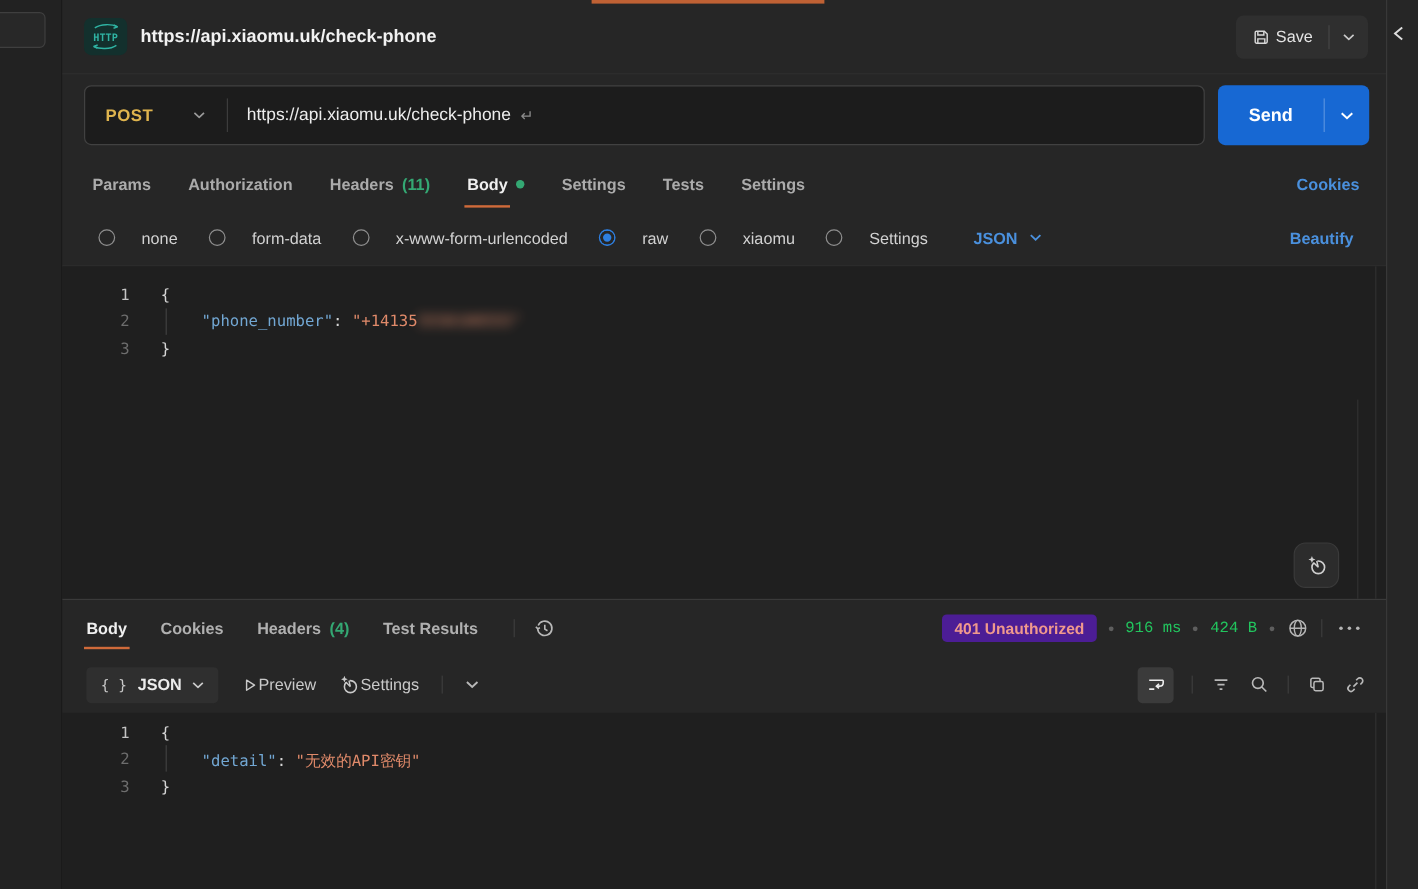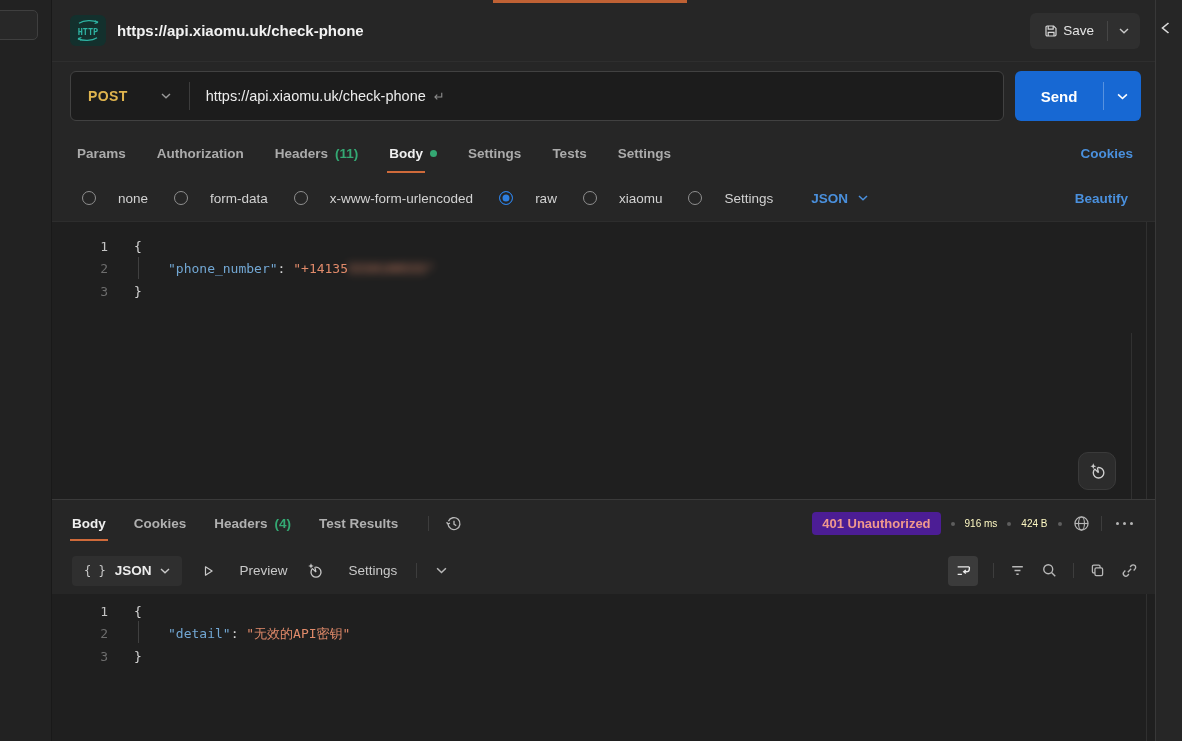--- a/index.html
+++ b/index.html
@@ -77,31 +77,31 @@
                background:#2c2c2c;border:1px solid #3a3a3a;display:flex;align-items:center;justify-content:center;color:#cfcfcf;box-sizing:border-box;}
 
   
   .resp-tabs{height:47px;flex:none;display:flex;align-items:center;padding:0 18px 0 20px;gap:28px;
              font-size:13.5px;color:#b0b0b0;box-sizing:border-box;}
   .resp-tabs .tab.active .tlabel::after{bottom:-10px;}
   .hist-wrap{display:flex;align-items:center;gap:16px;margin-left:2px;color:#b5b5b5;}
   .resp-meta{margin-left:auto;display:flex;align-items:center;gap:10px;}
   .status-badge{background:#4c1d95;color:#f0998d;font-size:13px;font-weight:600;padding:4px 10px;border-radius:4px;}
   .meta-dot{width:4px;height:4px;border-radius:50%;background:#5e5e5e;flex:none;}
-  .meta-text{color:#fef9c3;font-size:10px;}
+  .meta-text{color:#22c55e;font-size:13px;font-family:Liberation Mono, monospace;}
   .vdiv{width:1px;height:15px;background:#3d3d3d;flex:none;}
   .menu-dots{display:flex;gap:3.5px;padding:0 4px;}
   .menu-dots span{width:3.5px;height:3.5px;border-radius:50%;background:#b5b5b5;}
   .globe{color:#b5b5b5;display:flex;}
 
   
   .resp-toolbar{height:47px;flex:none;display:flex;align-items:center;padding:0 17px 0 20px;gap:19px;color:#c9c9c9;font-size:13.5px;box-sizing:border-box;}
   .fmt-btn{height:30px;background:#2f2f2f;border-radius:4px;display:flex;align-items:center;gap:9px;padding:0 12px;color:#ececec;font-weight:600;}
   .fmt-glyph{font-family:"DejaVu Sans Mono",monospace;font-size:12px;color:#c9c9c9;font-weight:400;}
-  .tool-link{display:flex;align-items:center;gap:24px;color:#c9c9c9;}
+  .tool-link{display:flex;align-items:center;gap:0;color:#c9c9c9;}
   .toolbar-right{margin-left:auto;display:flex;align-items:center;gap:15px;}
   .icon-btn{display:flex;align-items:center;justify-content:center;color:#b8b8b8;}
   .icon-btn.active{background:#3b3b3b;border-radius:4px;width:30px;height:30px;color:#ececec;}
 
   
   .right-rail{width:27px;flex:none;background:#262626;border-left:1px solid #383838;position:relative;box-sizing:border-box;}
   .rail-toggle{position:absolute;top:22px;left:5px;color:#dcdcdc;}
 </style>
 </head>
 <body>

